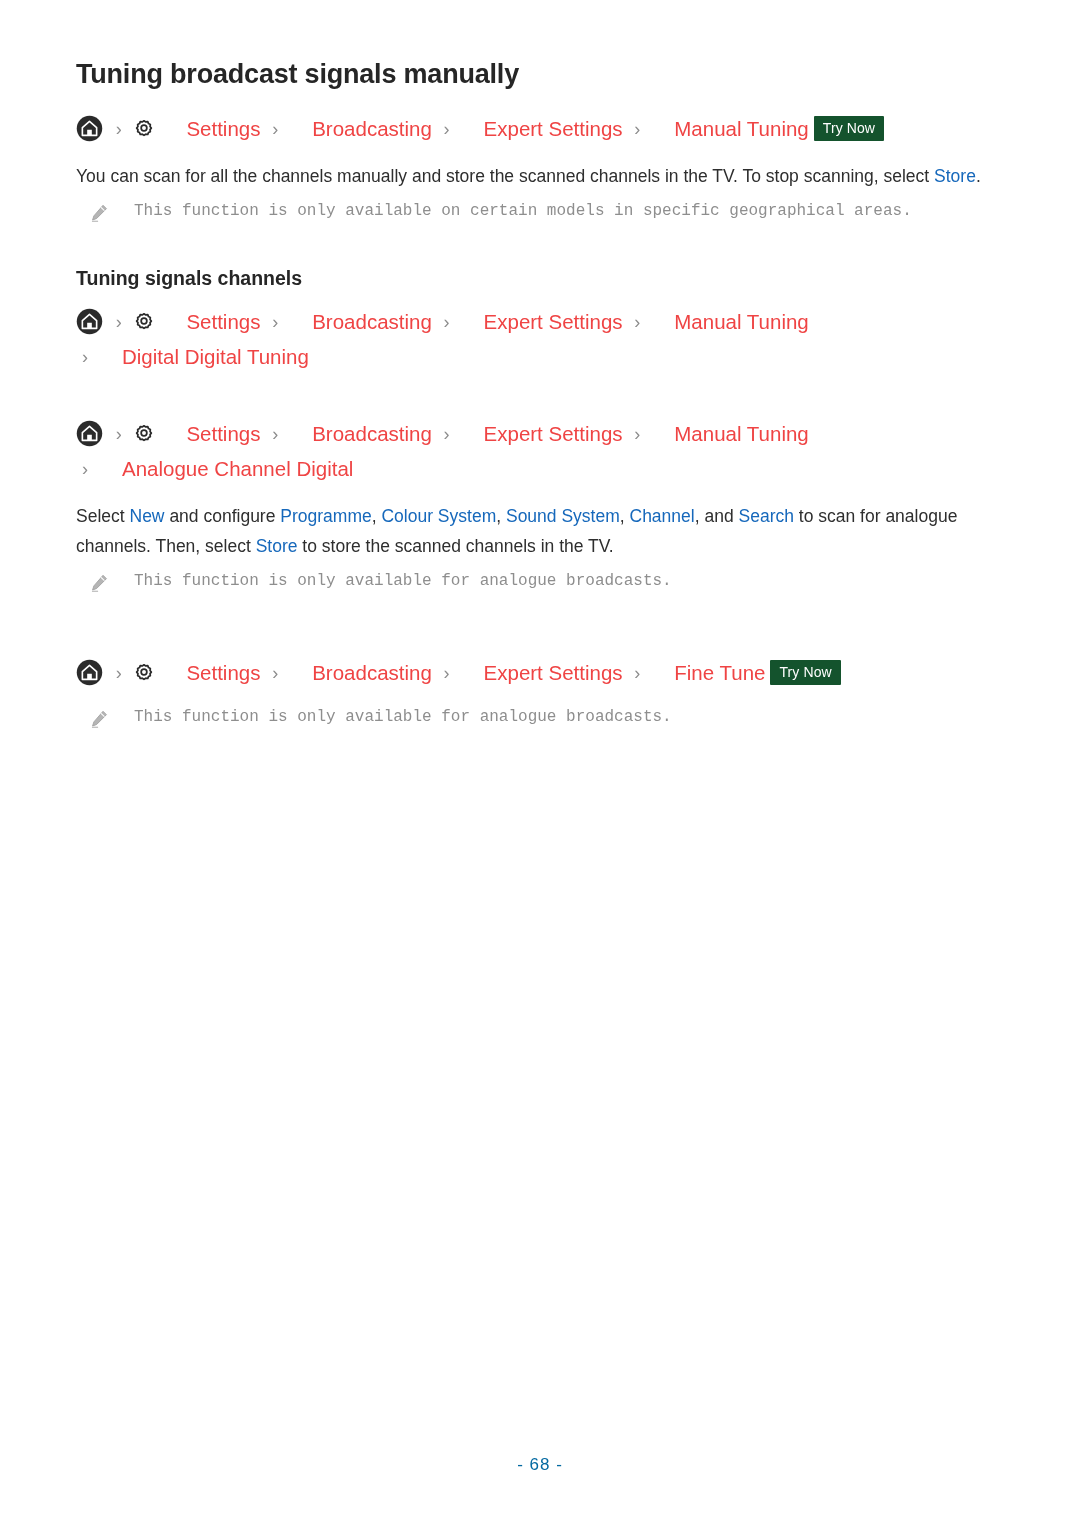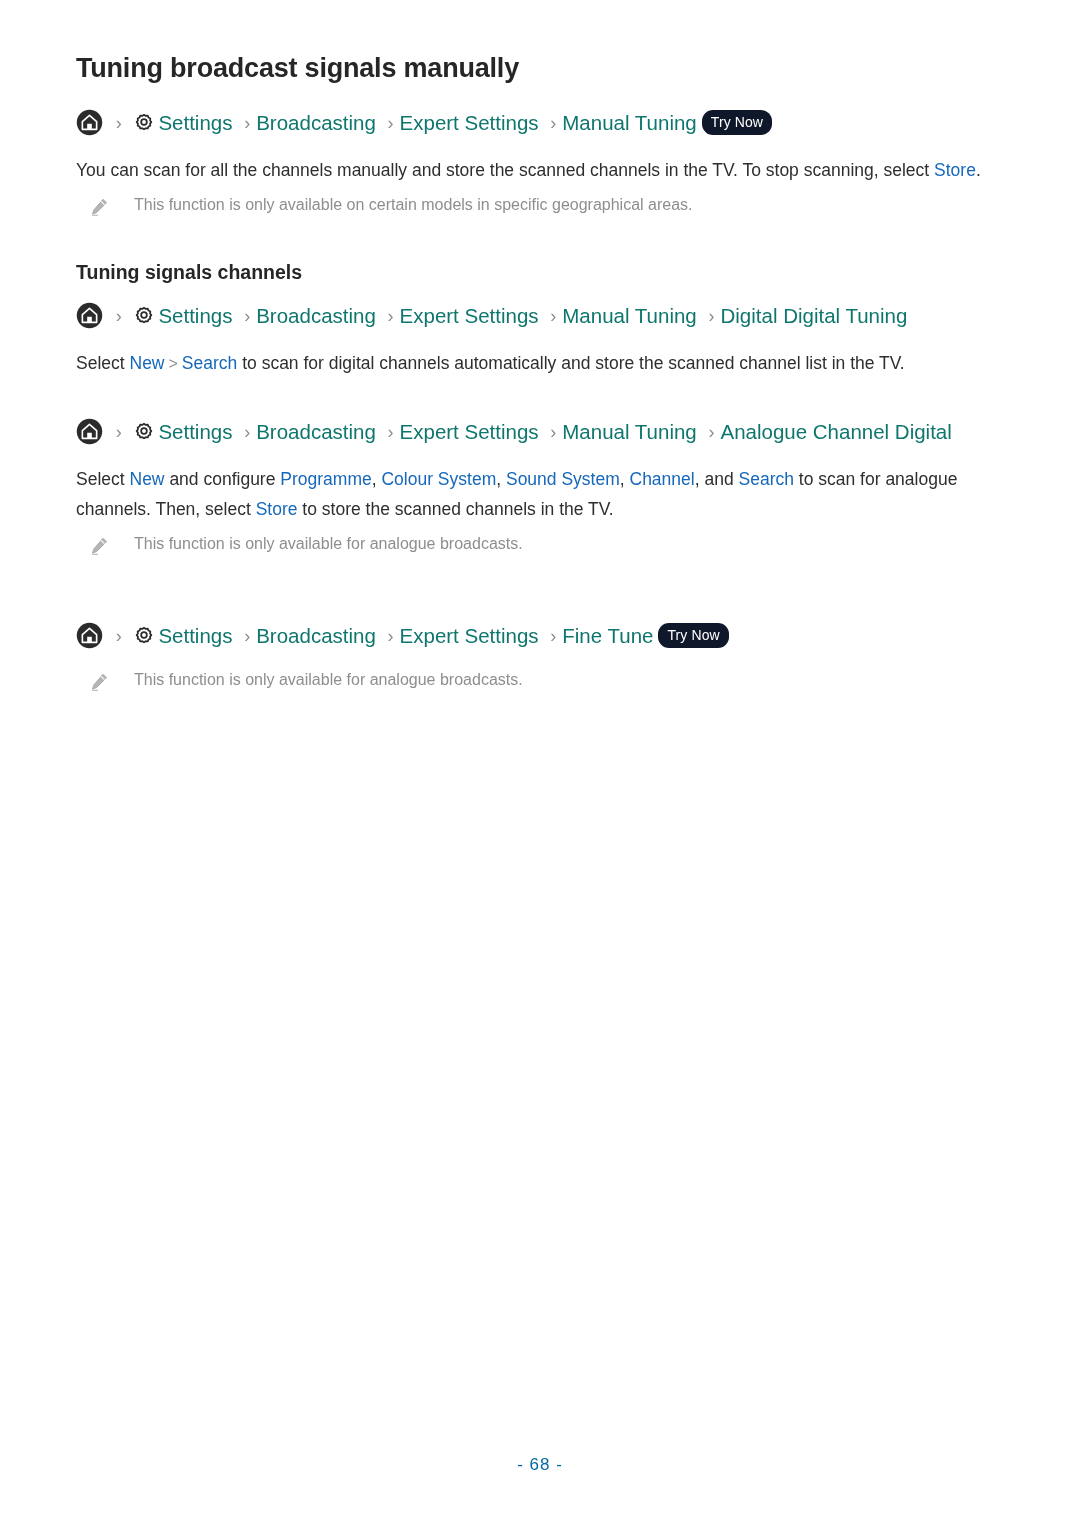--- a/index.html
+++ b/index.html
@@ -18,21 +18,21 @@
   .page {
     position: absolute;
     left: 0; top: 0;
     width: 1080px;
     height: 1527px;
     padding: 0;
   }
   .content {
     position: absolute;
     left: 76px;
-    top: 52px;
+    top: 58px;
     width: 932px;
   }
 
   
   h1.doc-title {
     font-size: 27px;
     font-weight: 600;
     letter-spacing: -0.2px;
     color: #262626;
     margin: 0 0 22px 0;
@@ -48,23 +48,24 @@
 
   
   .breadcrumb {
     font-size: 20.5px;
     line-height: 34px;
     color: #1668bb;
     margin: 0 0 14px 0;
     display: block;
   }
   .breadcrumb .crumb {
-    color: #0f766e;
+    color: #ef4444;
     font-weight: 500;
     white-space: nowrap;
+    margin-left: 28px;
   }
   .breadcrumb .sep {
     color: #8d8d8d;
     font-weight: 400;
     padding: 0 6px;
     font-size: 18px;
     position: relative;
     top: -1px;
   }
   .home-icon {
@@ -76,27 +77,27 @@
   }
   .gear-icon {
     display: inline-block;
     vertical-align: -4px;
     width: 22px;
     height: 22px;
     margin-right: 3px;
   }
   .try-now {
     display: inline-block;
-    background: #0f172a;
+    background: #14532d;
     color: #ffffff;
     font-size: 14px;
     font-weight: 400;
     line-height: 1;
     padding: 5px 9px 6px 9px;
-    border-radius: 11px;
+    border-radius: 1px;
     vertical-align: 3px;
     margin-left: 5px;
     letter-spacing: 0.1px;
   }
 
   
   p.body-text {
     font-size: 17.5px;
     line-height: 30px;
     color: #2e2e2e;
@@ -110,20 +111,21 @@
     color: #8d8d8d;
     padding: 0 4px;
     font-size: 16px;
   }
 
   
   .note {
     display: flex;
     align-items: flex-start;
     margin: 8px 0 0 0;
+    font-family: Liberation Mono, monospace;
   }
   .note .pencil-icon {
     flex: 0 0 auto;
     width: 22px;
     height: 22px;
     margin: 3px 24px 0 12px;
   }
   .note .note-text {
     font-size: 16px;
     line-height: 24px;
@@ -206,21 +208,20 @@
           <path fill="none" stroke="#2b2b2b" stroke-width="1.9" stroke-linejoin="round" d="M12 3.1 L13.9 4.3 L16.1 4.0 L16.9 6.1 L18.9 7.1 L18.6 9.3 L20 11 L18.6 12.7 L18.9 14.9 L16.9 15.9 L16.1 18 L13.9 17.7 L12 18.9 L10.1 17.7 L7.9 18 L7.1 15.9 L5.1 14.9 L5.4 12.7 L4 11 L5.4 9.3 L5.1 7.1 L7.1 6.1 L7.9 4.0 L10.1 4.3 Z"></path>
           <circle cx="12" cy="11" r="3.1" fill="none" stroke="#2b2b2b" stroke-width="1.9"></circle>
         </svg>
       </span><span class="crumb">Settings</span>
       <span class="sep">›</span><span class="crumb">Broadcasting</span>
       <span class="sep">›</span><span class="crumb">Expert Settings</span>
       <span class="sep">›</span><span class="crumb">Manual Tuning</span>
       <span class="sep">›</span><span class="crumb">Digital Digital Tuning</span>
     </div>
 
-    <p class="body-text"><span>Select </span><span class="lnk">New</span><span class="sep-inline">&gt;</span><span class="lnk">Search</span><span> to scan for digital channels automatically and store the scanned channel list in the TV.</span></p>
 
     <div class="block-gap-md"></div>
 
 
     <div class="breadcrumb">
       <span class="home-icon">
         <svg viewBox="0 0 28 28" width="27" height="27">
           <circle cx="14" cy="14" r="13.2" fill="#2b2b2b"></circle>
           <path d="M14 6.6 L21.4 13.1 L21.4 21.2 L6.6 21.2 L6.6 13.1 Z" fill="none" stroke="#ffffff" stroke-width="1.7" stroke-linejoin="round"></path>
           <rect x="11.6" y="15.3" width="4.8" height="5.9" fill="#ffffff"></rect>

